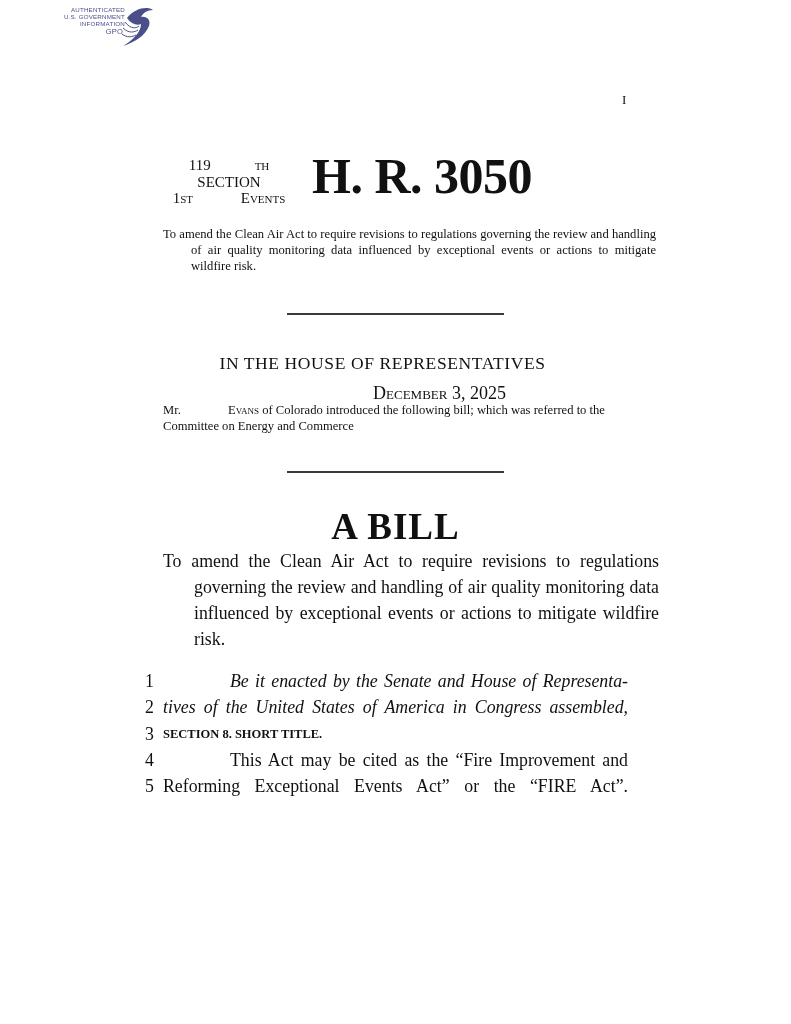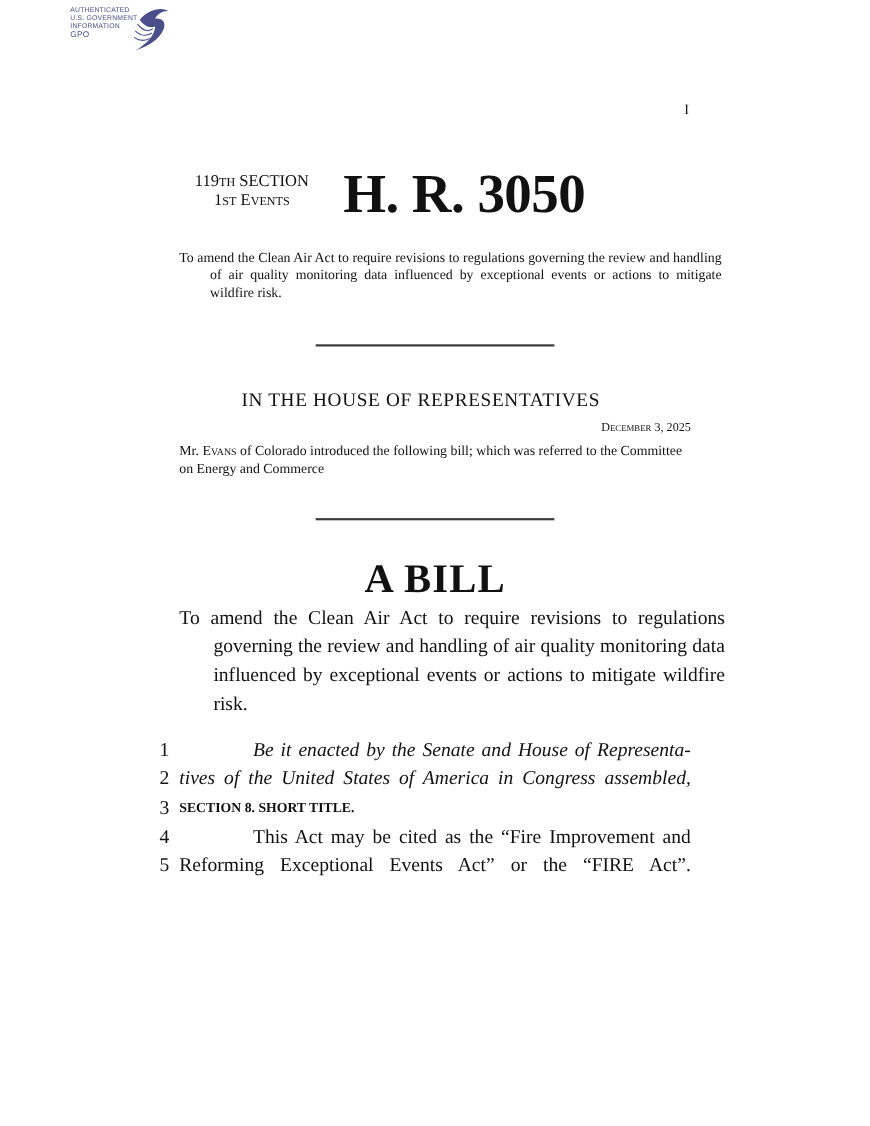--- a/index.html
+++ b/index.html
@@ -1,38 +1,38 @@
 <!DOCTYPE html>
 <html><head>
 <meta charset="utf-8">
 <style>
   html, body { margin: 0; padding: 0; background: #ffffff; }
   body { width: 791px; height: 1024px; position: relative; overflow: hidden; color: #111; font-family: "DejaVu Serif", "Liberation Serif", serif; }
   .abs { position: absolute; }
 
   
   .gpo { left: 55px; top: 4px; width: 100px; height: 44px; }
-  .gpo-text { position: absolute; right: 30px; top: 2px; text-align: left; font-family: "Liberation Sans", sans-serif; font-size: 6.2px; line-height: 7.2px; color: #4a4f8a; letter-spacing: 0.2px; }
+  .gpo-text { position: absolute; right: 30px; top: 2px; text-align: right; font-family: "Liberation Sans", sans-serif; font-size: 6.2px; line-height: 7.2px; color: #4a4f8a; letter-spacing: 0.2px; }
   .gpo-text .gpo-acr { font-size: 7.5px; margin-right: 2px; }
   .gpo svg { position: absolute; right: 0; top: 0; }
 
   .page-num { left: 622px; top: 92px; font-family: "Liberation Serif", serif; font-size: 13px; }
 
   .congress { left: 163px; top: 157px; width: 132px; text-align: center; font-family: "Liberation Serif", serif; font-size: 15px; line-height: 16px; }
-  .sc { font-variant: small-caps; }
+  .sc { font-variant: small-caps; padding-left: 44px; }
   .bill-number { left: 312px; top: 146px; font-family: "Liberation Serif", serif; font-weight: bold; font-size: 50px; line-height: 60px; letter-spacing: -0.5px; }
 
   .short-purpose { left: 163px; top: 226px; width: 465px; font-family: "Liberation Serif", serif; font-size: 12.6px; line-height: 16px; text-align: justify; padding-left: 28px; text-indent: -28px; }
 
   .rule { height: 1.5px; background: #3a3a3a; left: 287px; width: 217px; }
   .rule1 { top: 313px; }
   .rule2 { top: 471px; }
 
   .house { left: 150px; top: 353px; width: 465px; text-align: center; font-family: "Liberation Serif", serif; font-size: 17.5px; letter-spacing: 0.6px; }
-  .date { left: 163px; top: 383px; width: 465px; text-align: right; font-family: "Liberation Serif", serif; font-size: 11px; }
+  .date { left: 163px; top: 383px; width: 465px; text-align: center; font-family: "Liberation Serif", serif; font-size: 18px; }
   .intro { left: 163px; top: 402px; width: 465px; text-align: left; font-family: "Liberation Serif", serif; font-size: 12.6px; line-height: 16px; }
 
   .a-bill { left: 163px; top: 505px; width: 465px; text-align: center; font-family: "Liberation Serif", serif; font-weight: bold; font-size: 37px; letter-spacing: 1px; }
 
   .long-title { left: 163px; top: 548px; width: 465px; font-family: "Liberation Serif", serif; font-size: 17.8px; line-height: 26px; text-align: justify; padding-left: 31px; text-indent: -31px; }
 
   .lines { left: 163px; top: 668px; width: 465px; }
   .line { position: relative; height: 26.3px; font-family: "Liberation Serif", serif; font-size: 17.8px; line-height: 26.3px; white-space: nowrap; }
   .ln { position: absolute; left: -18px; width: 12px; text-align: left; font-style: normal; font-weight: normal; font-size: 17.8px; }
   .ltxt { display: block; width: 465px; }

